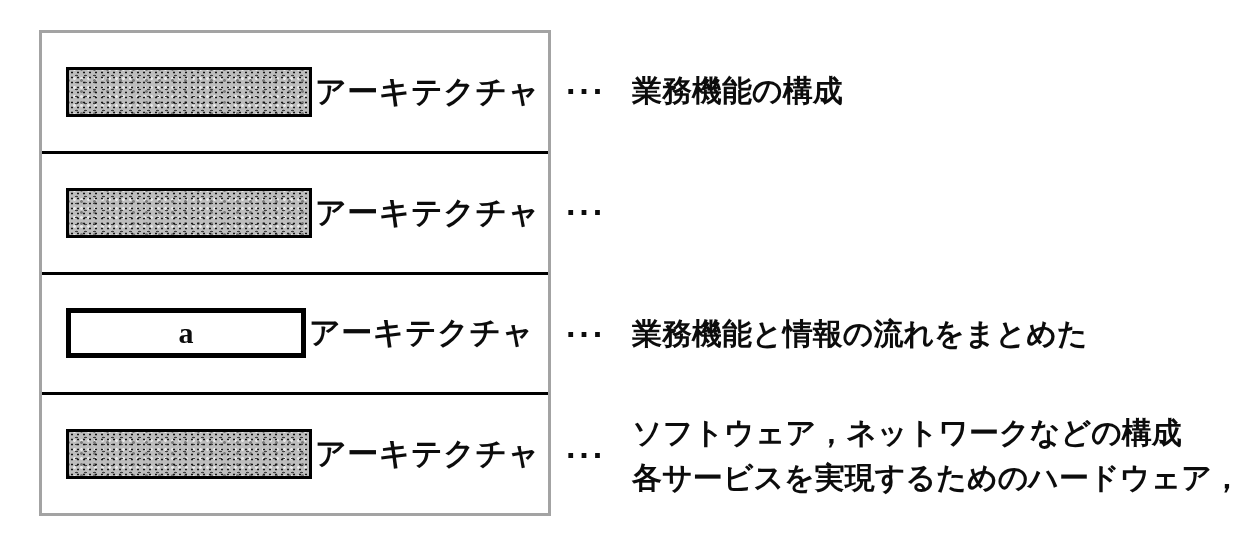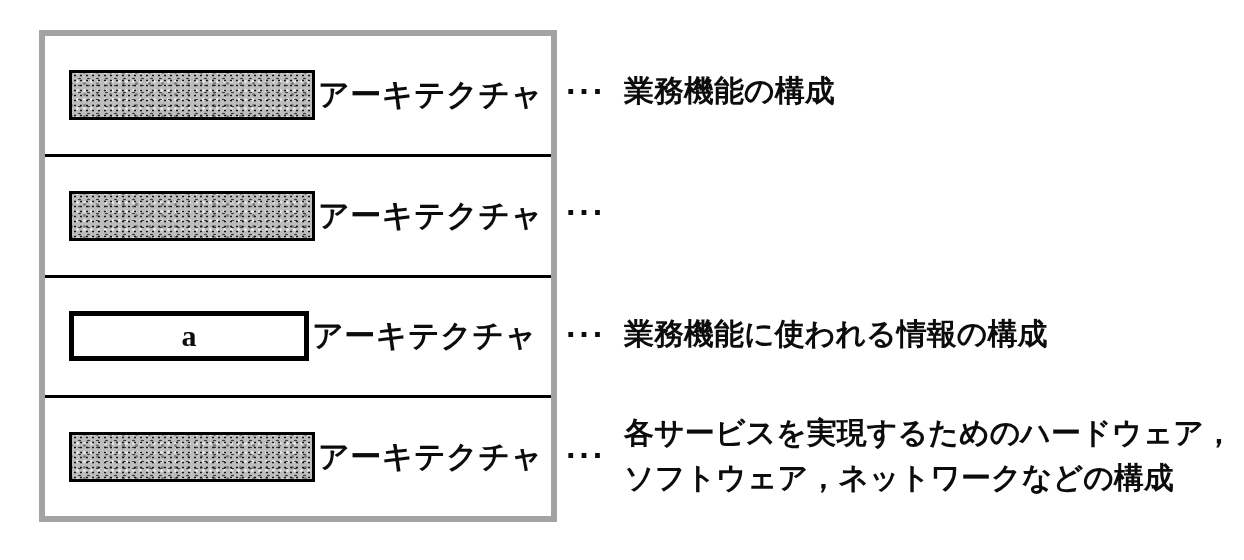--- a/index.html
+++ b/index.html
@@ -17,21 +17,21 @@
     color: #0c0c0c;
   }
 
   
   .outer-box {
     position: absolute;
     left: 39px;
     top: 30px;
     width: 506px;   
     height: 480px;  
-    border: 6px solid #a3a3a3;
+    border: 3px solid #a3a3a3;
     display: flex;
     flex-direction: column;
     background: #fff;
   }
   .layer-row {
     flex: 1 1 0;
     display: flex;
     align-items: center;
     padding-left: 24px;
     box-sizing: border-box;
@@ -97,21 +97,21 @@
     flex: 0 0 auto;
     padding-left: 10px;
     width: 40px;
     font-size: 34px;
     font-weight: 700;
     letter-spacing: 2px;
     line-height: 1;
     color: #0c0c0c;
   }
   .desc {
-    margin-left: 18px;
+    margin-left: 26px;
     font-size: 30px;
     font-weight: 700;
     line-height: 45px;
     white-space: nowrap;
   }
   .desc span { display: block; }
 </style>
 </head>
 <body>
 
@@ -150,27 +150,27 @@
       </div>
     </div>
 
     <div class="right-row">
       <div class="dots">···</div>
     </div>
 
     <div class="right-row">
       <div class="dots">···</div>
       <div class="desc">
-        <span>業務機能に使われる情報の構成</span>
+        <span>業務機能と情報の流れをまとめた</span>
       </div>
     </div>
 
     <div class="right-row">
       <div class="dots">···</div>
       <div class="desc">
+        <span>ソフトウェア，ネットワークなどの構成</span>
         <span>各サービスを実現するためのハードウェア，</span>
-        <span>ソフトウェア，ネットワークなどの構成</span>
       </div>
     </div>
 
   </div>
 
 </div>
 
 </body></html>

